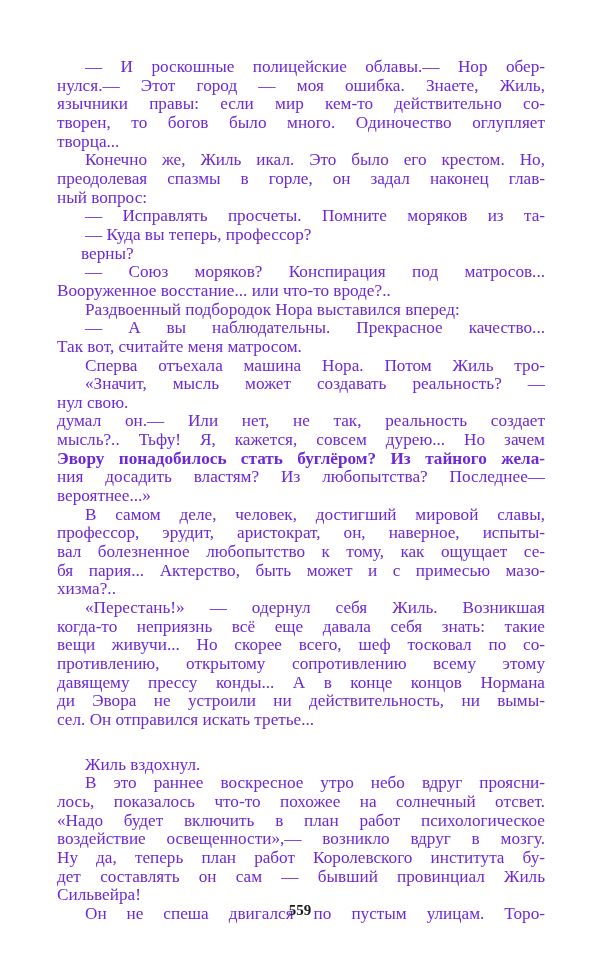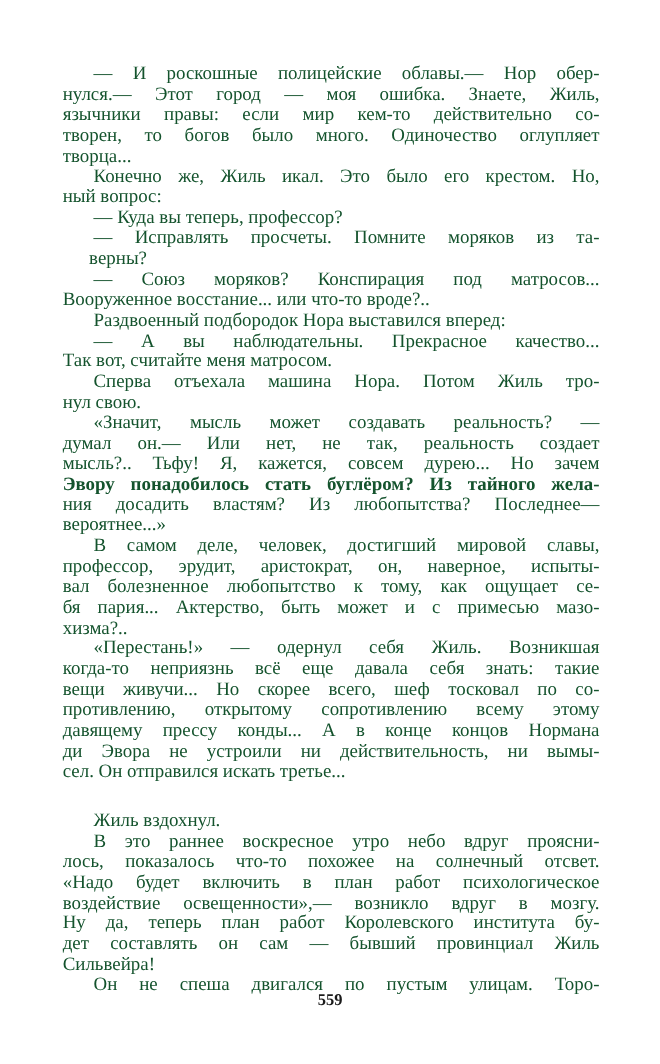--- a/index.html
+++ b/index.html
@@ -1,20 +1,20 @@
 <!DOCTYPE html>
 <html><head>
 <meta charset="utf-8">
 <style>
   html, body { margin: 0; padding: 0; background: #ffffff; }
   body { width: 600px; height: 967px; position: relative; overflow: hidden; }
   .page {
     position: absolute; left: 57px; top: 58px; width: 488px;
     font-family: "Liberation Serif", "DejaVu Serif", serif;
-    font-size: 17.2px; line-height: 18.66px; color: #14532d;
+    font-size: 17.2px; line-height: 18.66px; color: #6d28d9;
   }
   .line {
     display: block; height: 18.66px; white-space: nowrap;
     text-align: justify; text-align-last: justify;
   }
   .line.last { text-align-last: left; }
   .line.indent { padding-left: 28px; }
   .page-number {
     position: absolute; left: 0; width: 600px; top: 902px;
     text-align: center;
@@ -25,32 +25,33 @@
 </head>
 <body>
 
 <div class="page" id="page-body">
     <div class="line indent" style="white-space: nowrap;">— И роскошные полицейские облавы.— Нор обер-</div>
     <div class="line" style="white-space: nowrap;">нулся.— Этот город — моя ошибка. Знаете, Жиль,</div>
     <div class="line" style="white-space: nowrap;">язычники правы: если мир кем-то действительно со-</div>
     <div class="line" style="white-space: nowrap;">творен, то богов было много. Одиночество оглупляет</div>
     <div class="line last" style="white-space: nowrap;">творца...</div>
     <div class="line indent" style="white-space: nowrap;">Конечно же, Жиль икал. Это было его крестом. Но,</div>
+    <div class="line" style="white-space: nowrap;">преодолевая спазмы в горле, он задал наконец глав-</div>
     <div class="line last" style="white-space: nowrap;">ный вопрос:</div>
+    <div class="line indent" style="white-space: nowrap;">— Исправлять просчеты. Помните моряков из та-</div>
     <div class="line indent last" style="white-space: nowrap;">— Куда вы теперь, профессор?</div>
-    <div class="line indent" style="white-space: nowrap;">— Исправлять просчеты. Помните моряков из та-</div>
     <div class="line last" style="white-space: nowrap; margin-left: 24px;">верны?</div>
     <div class="line indent" style="white-space: nowrap;">— Союз моряков? Конспирация под матросов...</div>
     <div class="line last" style="white-space: nowrap;">Вооруженное восстание... или что-то вроде?..</div>
     <div class="line indent last" style="white-space: nowrap;">Раздвоенный подбородок Нора выставился вперед:</div>
     <div class="line indent" style="white-space: nowrap;">— А вы наблюдательны. Прекрасное качество...</div>
     <div class="line last" style="white-space: nowrap;">Так вот, считайте меня матросом.</div>
     <div class="line indent" style="white-space: nowrap;">Сперва отъехала машина Нора. Потом Жиль тро-</div>
+    <div class="line indent" style="white-space: nowrap;">«Значит, мысль может создавать реальность? —</div>
     <div class="line last" style="white-space: nowrap;">нул свою.</div>
-    <div class="line indent" style="white-space: nowrap;">«Значит, мысль может создавать реальность? —</div>
     <div class="line" style="white-space: nowrap;">думал он.— Или нет, не так, реальность создает</div>
     <div class="line" style="white-space: nowrap;">мысль?.. Тьфу! Я, кажется, совсем дурею... Но зачем</div>
     <div class="line" style="white-space: nowrap; font-weight: bold;">Эвору понадобилось стать буглёром? Из тайного жела-</div>
     <div class="line" style="white-space: nowrap;">ния досадить властям? Из любопытства? Последнее—</div>
     <div class="line last" style="white-space: nowrap;">вероятнее...»</div>
     <div class="line indent" style="white-space: nowrap;">В самом деле, человек, достигший мировой славы,</div>
     <div class="line" style="white-space: nowrap;">профессор, эрудит, аристократ, он, наверное, испыты-</div>
     <div class="line" style="white-space: nowrap;">вал болезненное любопытство к тому, как ощущает се-</div>
     <div class="line" style="white-space: nowrap; font-family: Liberation Serif, serif;">бя пария... Актерство, быть может и с примесью мазо-</div>
     <div class="line last" style="white-space: nowrap;">хизма?..</div>

